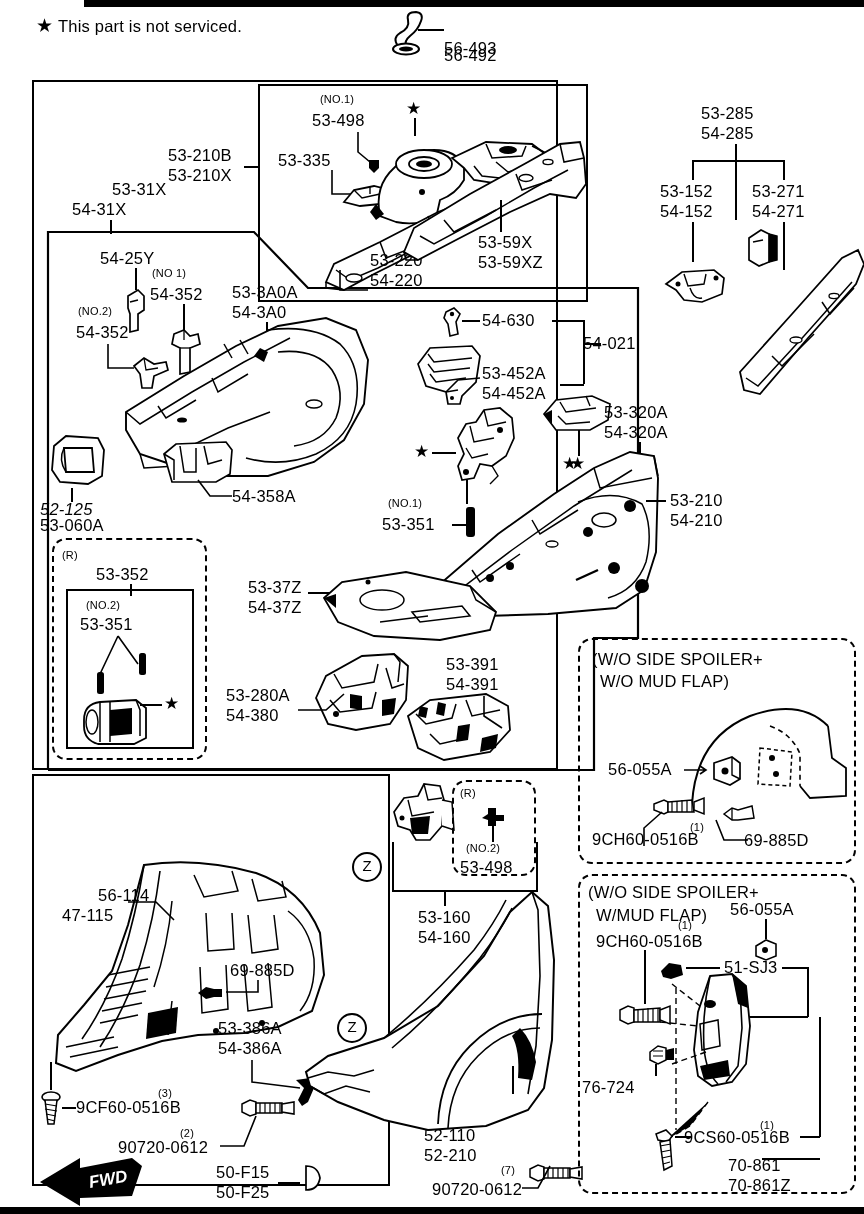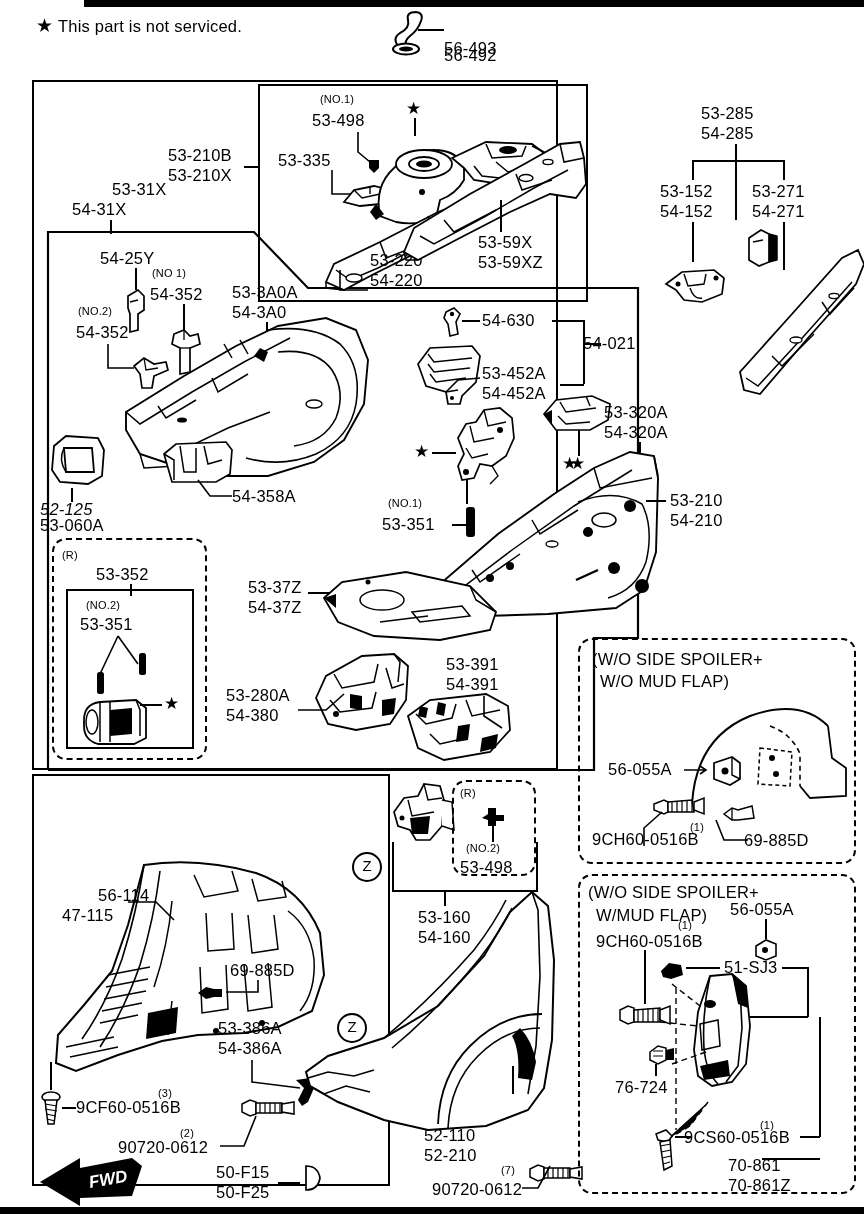--- a/index.html
+++ b/index.html
@@ -616,21 +616,21 @@
     <path d="M88,132 L70,156 L46,170" stroke="#000" stroke-width="1.4" stroke-dasharray="6,4"></path>
     <path d="M56,18 L56,160" stroke="#000" stroke-width="1.4" stroke-dasharray="6,4"></path>
   </svg>
 
   <svg width="30" height="26" style="left:648px;top:1042px;">
     <path d="M2,10 L10,4 L18,6 L18,18 L10,22 L2,18 Z" fill="#fff" stroke="#000" stroke-width="1.5"></path>
     <path d="M18,8 L26,6 L26,18 L18,18 Z" fill="#000"></path>
     <path d="M5,9 L15,9 M5,14 L15,14" stroke="#000" stroke-width="1.2"></path>
   </svg>
   <div class="ln vl" style="left:655px;top:1064px;height:12px;"></div>
-  <div class="lbl big" style="left:615px;top:1078px;text-align:right;">76-724</div>
+  <div class="lbl big" style="left:582px;top:1078px;text-align:right;">76-724</div>
 
   <svg width="30" height="46" style="left:652px;top:1128px;">
     <path d="M4,6 L14,2 L20,8 L16,14 L6,12 Z" fill="#fff" stroke="#000" stroke-width="1.5"></path>
     <path d="M8,14 L18,12 L20,38 L12,42 Z" fill="#fff" stroke="#000" stroke-width="1.5"></path>
     <path d="M8,18 L19,16 M9,24 L19,22 M10,30 L19,28 M11,36 L18,34" stroke="#000" stroke-width="1.2"></path>
   </svg>
   <div class="ln hl" style="left:675px;top:1136px;width:16px;"></div>
   <div class="lbl sm" style="left:760px;top:1118px;">(1)</div>
   <div class="lbl big" style="left:684px;top:1128px;">9CS60-0516B</div>
   <div class="ln hl" style="left:800px;top:1136px;width:20px;"></div>

